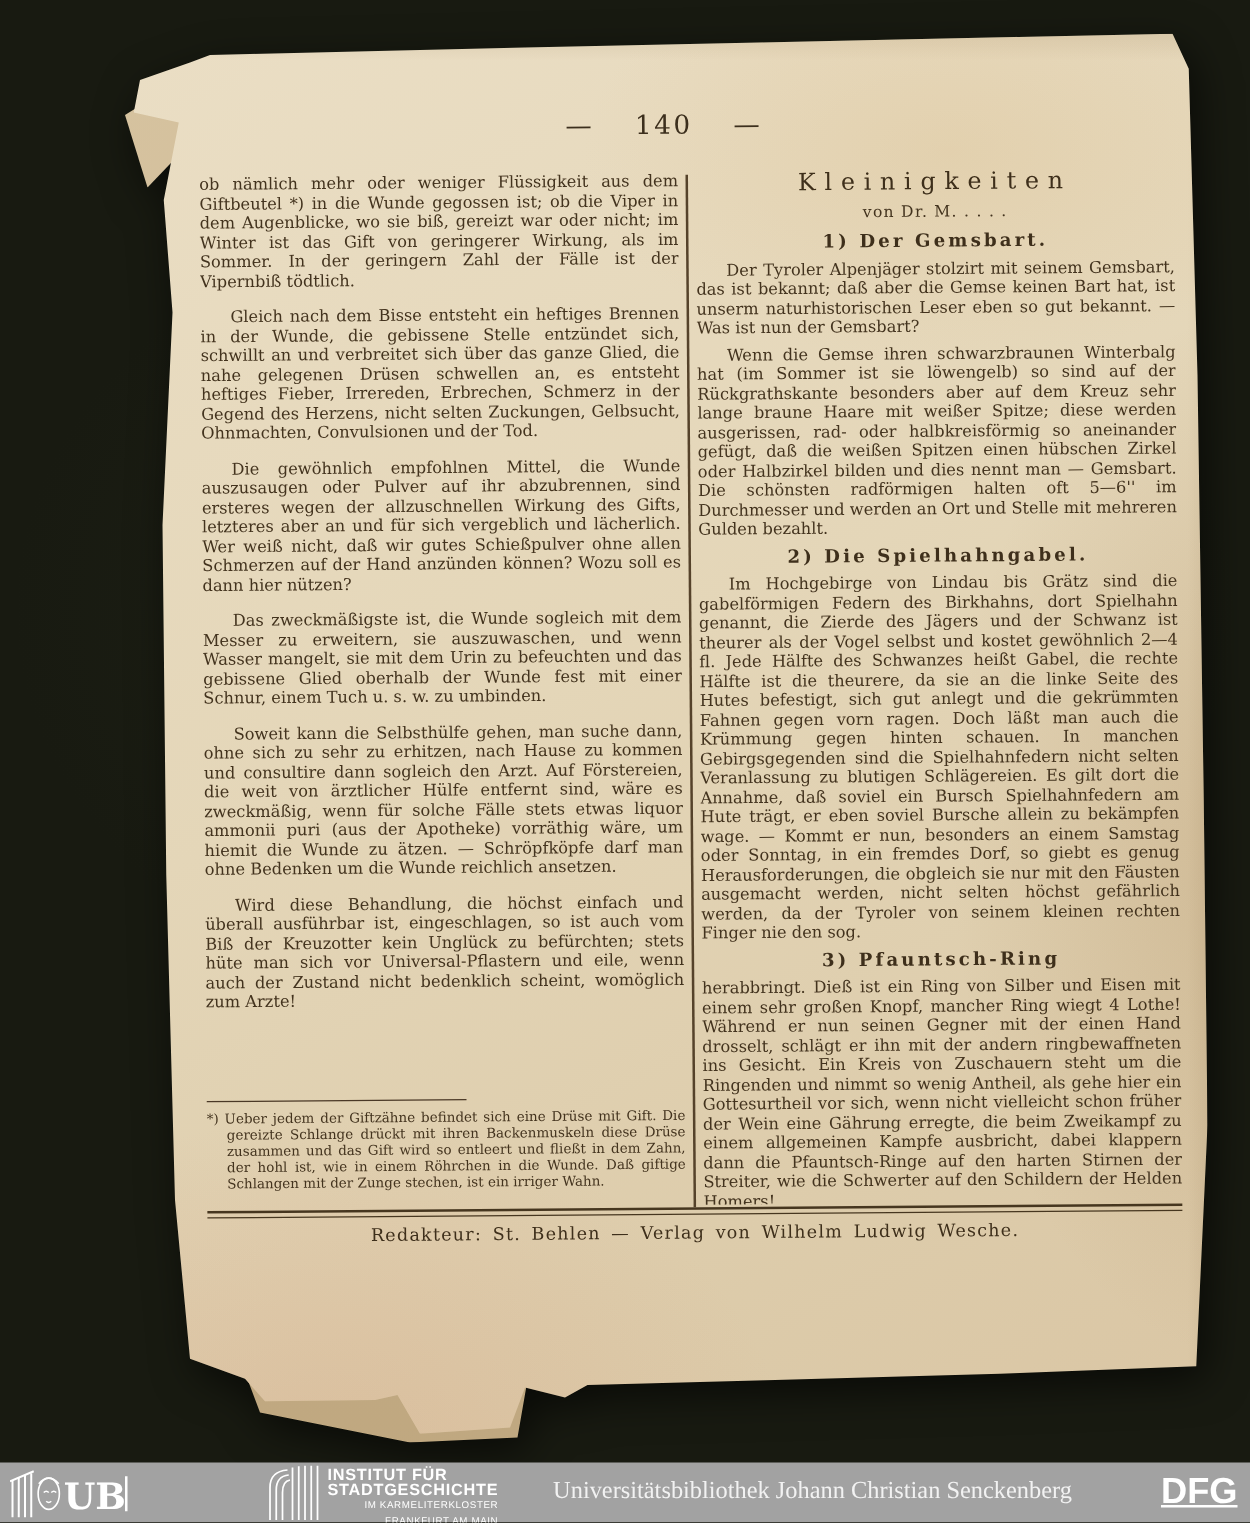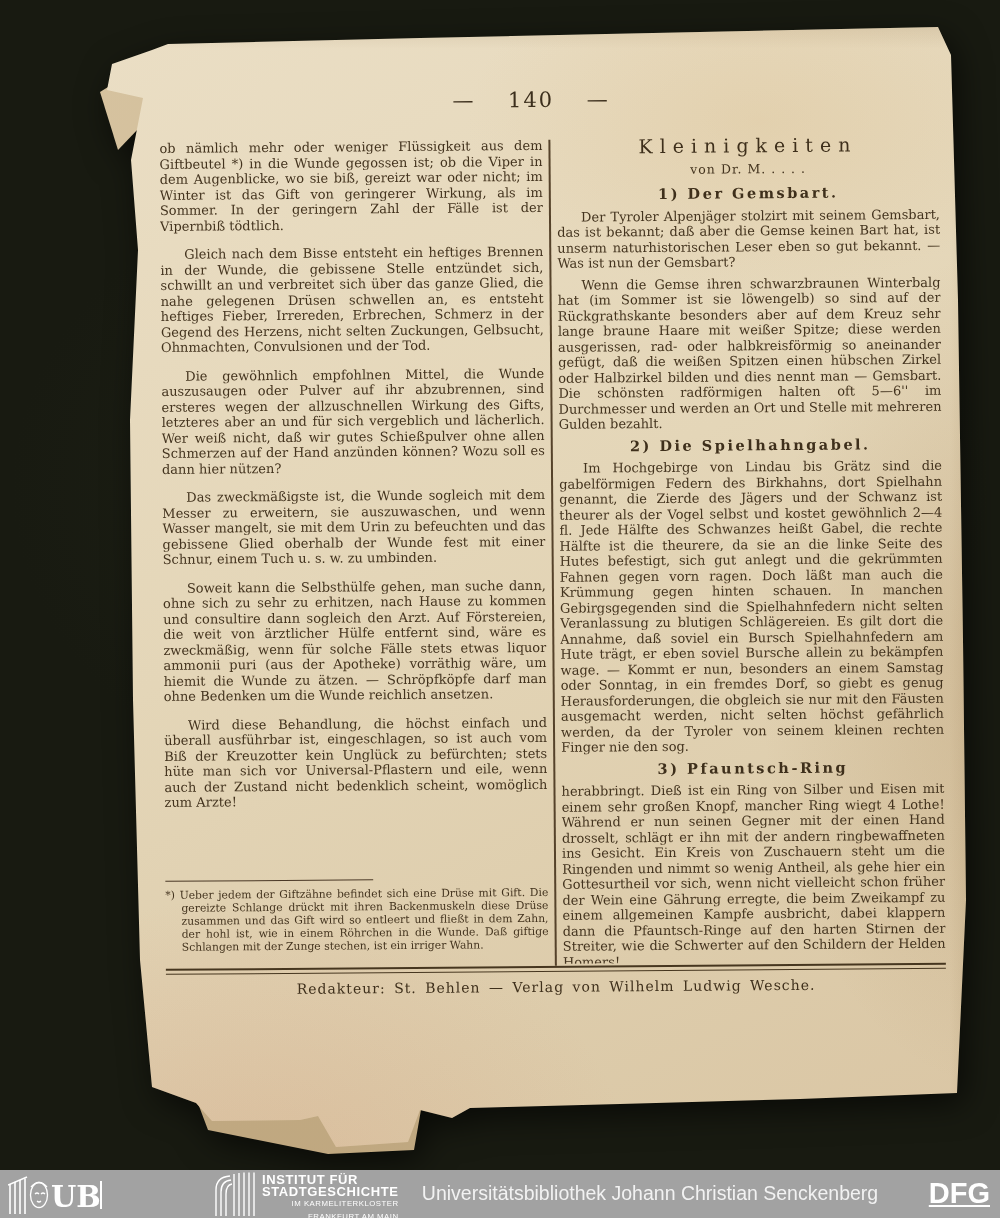--- a/index.html
+++ b/index.html
@@ -79,21 +79,21 @@
   .ub-logo{position:absolute;left:8px;top:4px;}
   .ub-text{position:absolute;left:100px;top:6px;font-family:"Liberation Sans",sans-serif;line-height:12px;margin-top:43px;}
   .ub-text .l1,.ub-text .l2{font-size:10.5px;letter-spacing:3.5px;font-weight:bold;}
   .ub-text .l3{font-size:8px;letter-spacing:1.6px;margin-top:2px;}
   .arch-logo{position:absolute;left:214px;top:2px;}
   .isg-text{position:absolute;left:262px;top:4px;font-family:"Liberation Sans",sans-serif;line-height:11.5px;}
   .isg-text .l1,.isg-text .l2{font-size:13px;font-weight:bold;letter-spacing:.6px;}
   .isg-text .l3,.isg-text .l4{font-size:7.8px;letter-spacing:.5px;margin-top:1px;text-align:right;}
   .senckenberg{
     position:absolute;left:420px;top:12px;width:460px;text-align:center;
-    font-family:Liberation Sans, sans-serif;font-size:19.5px;color:#f2f2f2;
+    font-family:Liberation Serif, serif;font-size:19.5px;color:#f2f2f2;
   }
   .dfg{
     position:absolute;right:10px;top:7px;
     font-family:"Liberation Sans",sans-serif;font-size:29px;font-weight:900;letter-spacing:0px;text-decoration:underline;
   }
 </style>
 </head>
 <body>
 
 <div class="stage">

